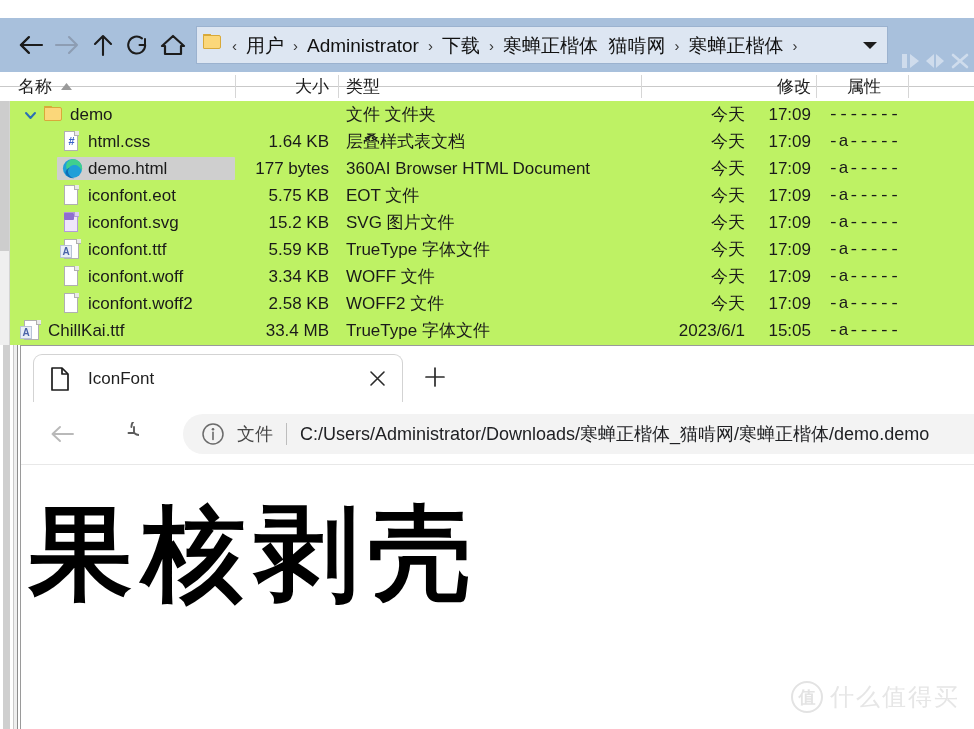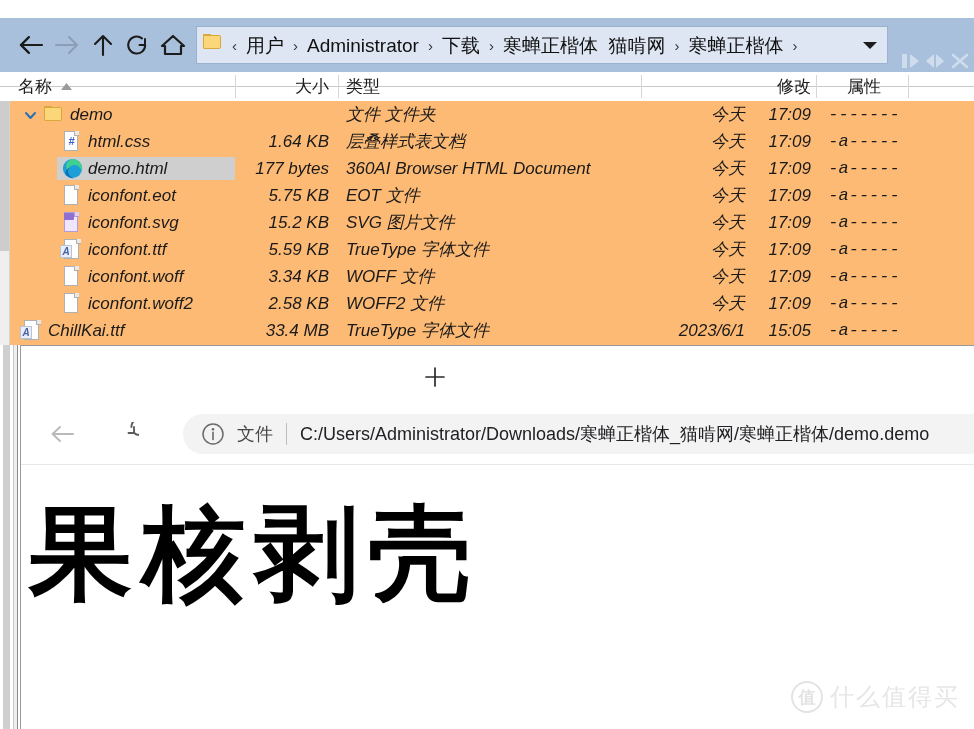--- a/index.html
+++ b/index.html
@@ -29,21 +29,21 @@
   .rightglyphs{position:absolute;left:900px;top:18px;width:74px;height:54px;display:flex;align-items:center;gap:5px;}
   .rightglyphs .g{opacity:.62;}
 
   
   .fm-head{position:absolute;left:0;top:72px;width:974px;height:15px;background:#ffffff;
            border-bottom:1px solid #c9c9c9;box-sizing:border-box;}
   .fm-head .cell{position:absolute;top:0;height:28px;display:flex;align-items:center;
                  font-size:17px;color:#1a1a1a;box-sizing:border-box;}
   .vline{position:absolute;top:3px;height:23px;width:1px;background:#d6d6d6;}
 
-  .fm-body{position:absolute;left:0;top:101px;width:974px;height:244px;background:#fdba74;font-style:italic;}
+  .fm-body{position:absolute;left:0;top:101px;width:974px;height:244px;background:#bef264;}
   .row{position:absolute;left:0;width:974px;height:27px;}
   .row .c{position:absolute;top:0;height:27px;display:flex;align-items:center;font-size:17px;color:#1a1a1a;white-space:nowrap;}
   .c-name{left:0;}
   .c-size{text-align:right;justify-content:flex-end;}
   .c-type{}
   .c-mod{justify-content:flex-end;}
   .c-attr{justify-content:center;font-family:"Liberation Mono","DejaVu Sans Mono",monospace;font-size:15px;letter-spacing:0px;}
   .blue{color:#2b2bc8;}
   .selrow{position:absolute;background:#cfcfcf;height:23px;top:2px;border-radius:1px;}
 
@@ -367,20 +367,34 @@
 
   <div class="outer-gutter">
     <div class="bar1"></div>
     <div class="bar2"></div>
   </div>
 
   <div class="bw">
     <div class="bw-chrome">
 
       <div class="bw-tabstrip">
+        <div class="tab">
+          <span class="tab-ico">
+            <svg width="24" height="26" viewBox="0 0 24 26">
+                <path d="M4 2 L14 2 L20 8 L20 24 L4 24 Z" fill="#fff" stroke="#1d1d1d" stroke-width="1.7" stroke-linejoin="round"></path>
+                <path d="M14 2 L14 8 L20 8" fill="none" stroke="#1d1d1d" stroke-width="1.7" stroke-linejoin="round"></path>
+              </svg>
+          </span>
+          <span class="tab-title">IconFont</span>
+          <span class="tab-close">
+            <svg width="17" height="17" viewBox="0 0 17 17">
+                <path d="M2 2 L15 15 M15 2 L2 15" stroke="#2b2b2b" stroke-width="1.6" stroke-linecap="round"></path>
+              </svg>
+          </span>
+        </div>
         <div class="newtab">
           <span>
             <svg width="22" height="22" viewBox="0 0 22 22">
                 <path d="M11 2 L11 20 M2 11 L20 11" stroke="#2b2b2b" stroke-width="1.7" stroke-linecap="round"></path>
               </svg>
           </span>
         </div>
       </div>
 
       <div class="bw-toolbar">

